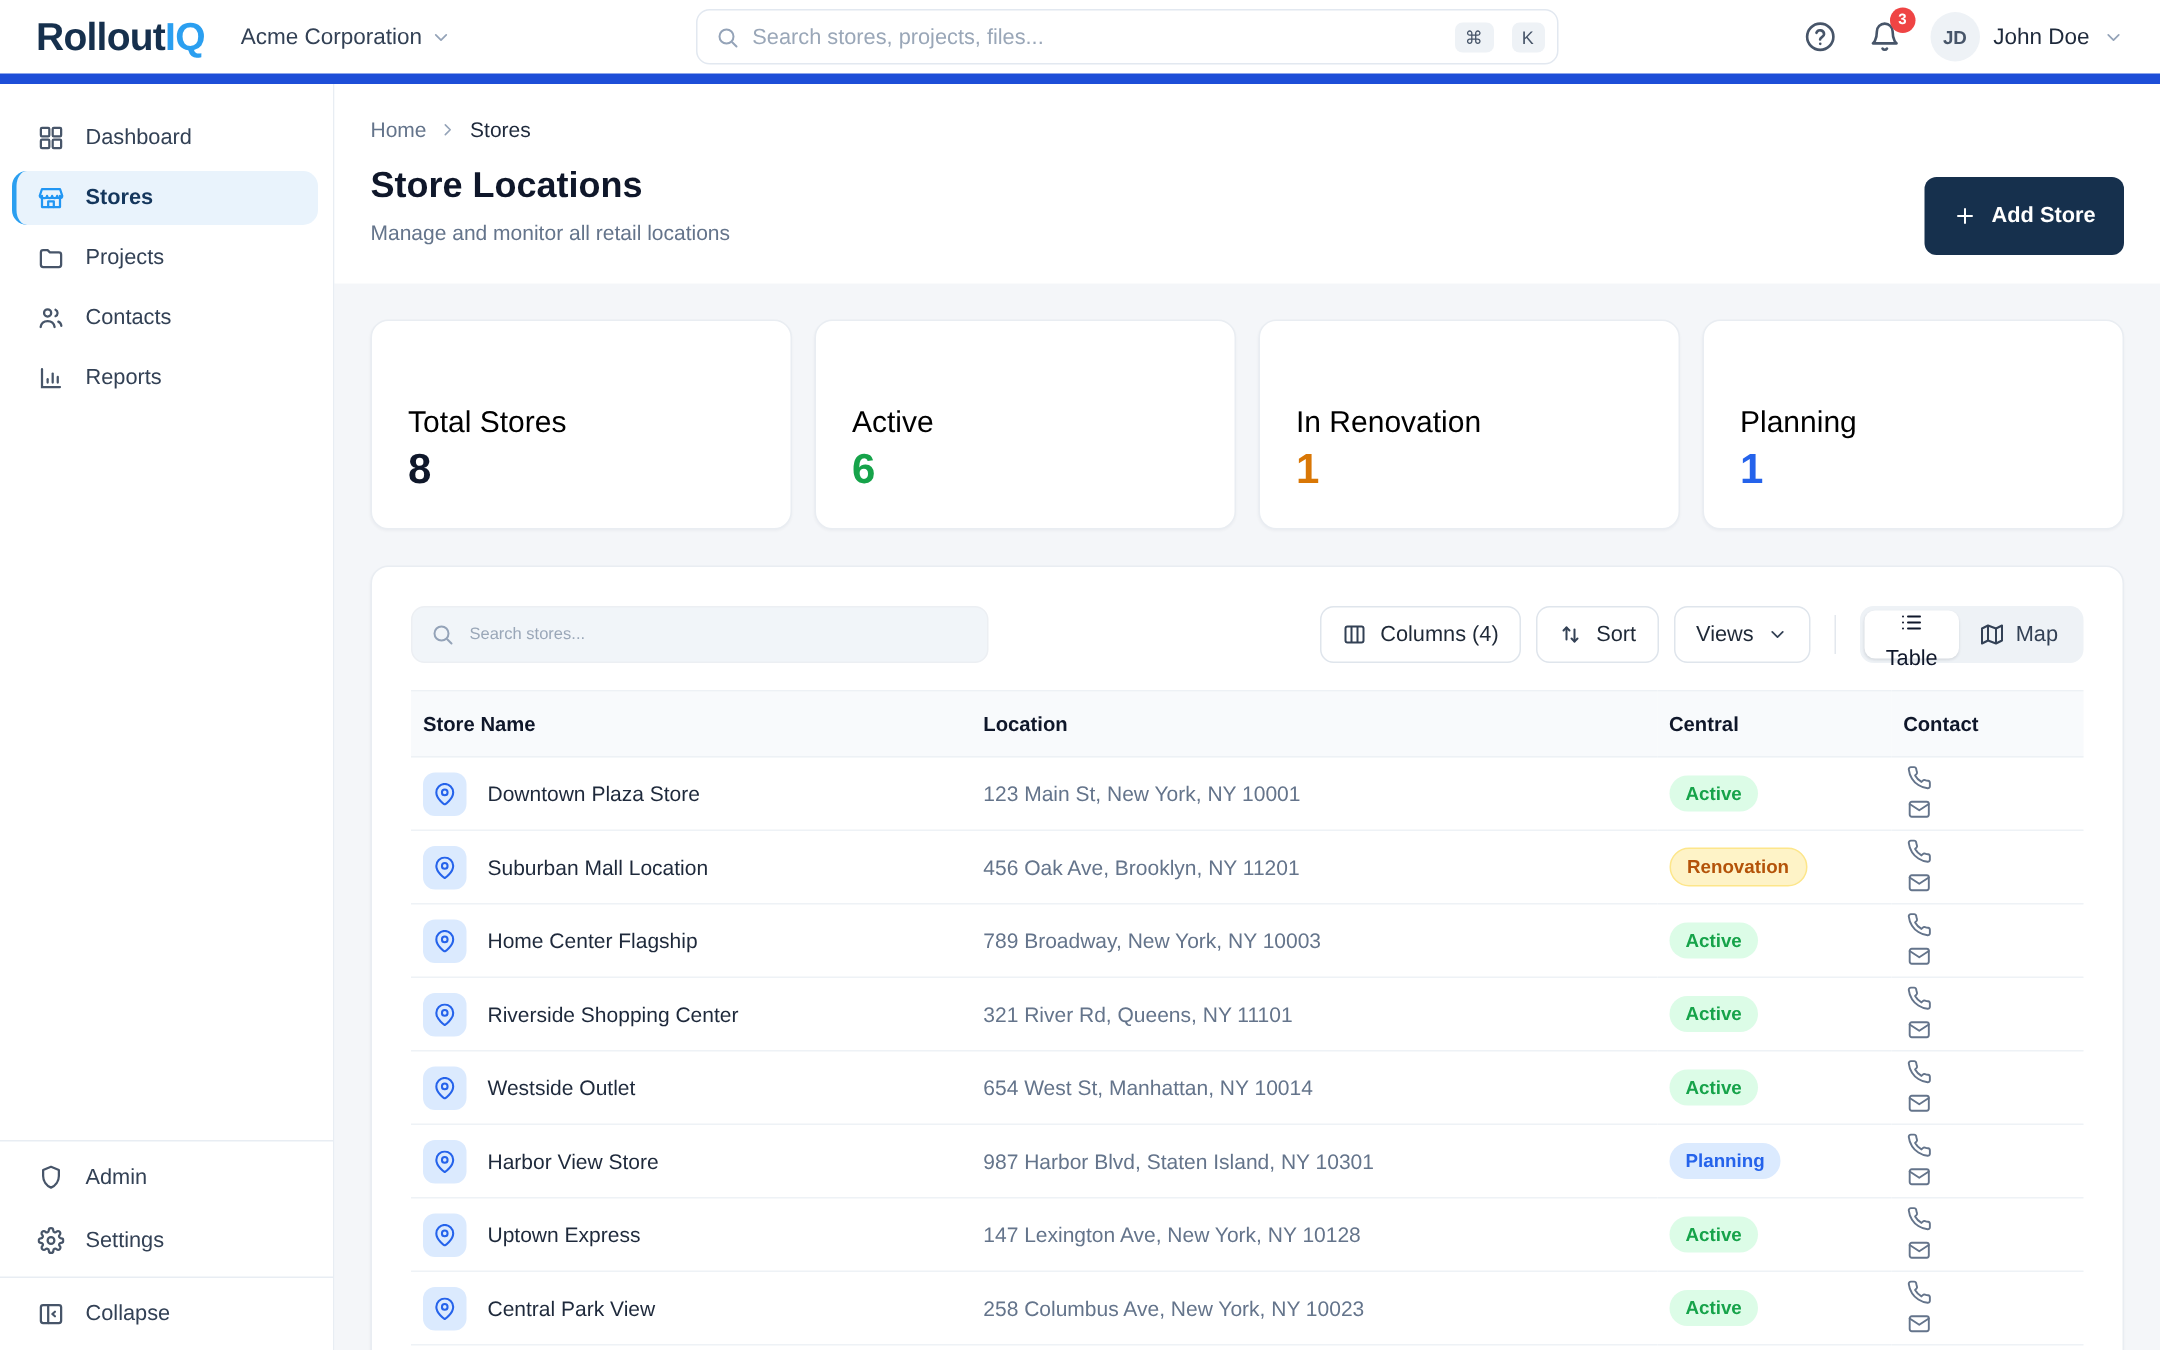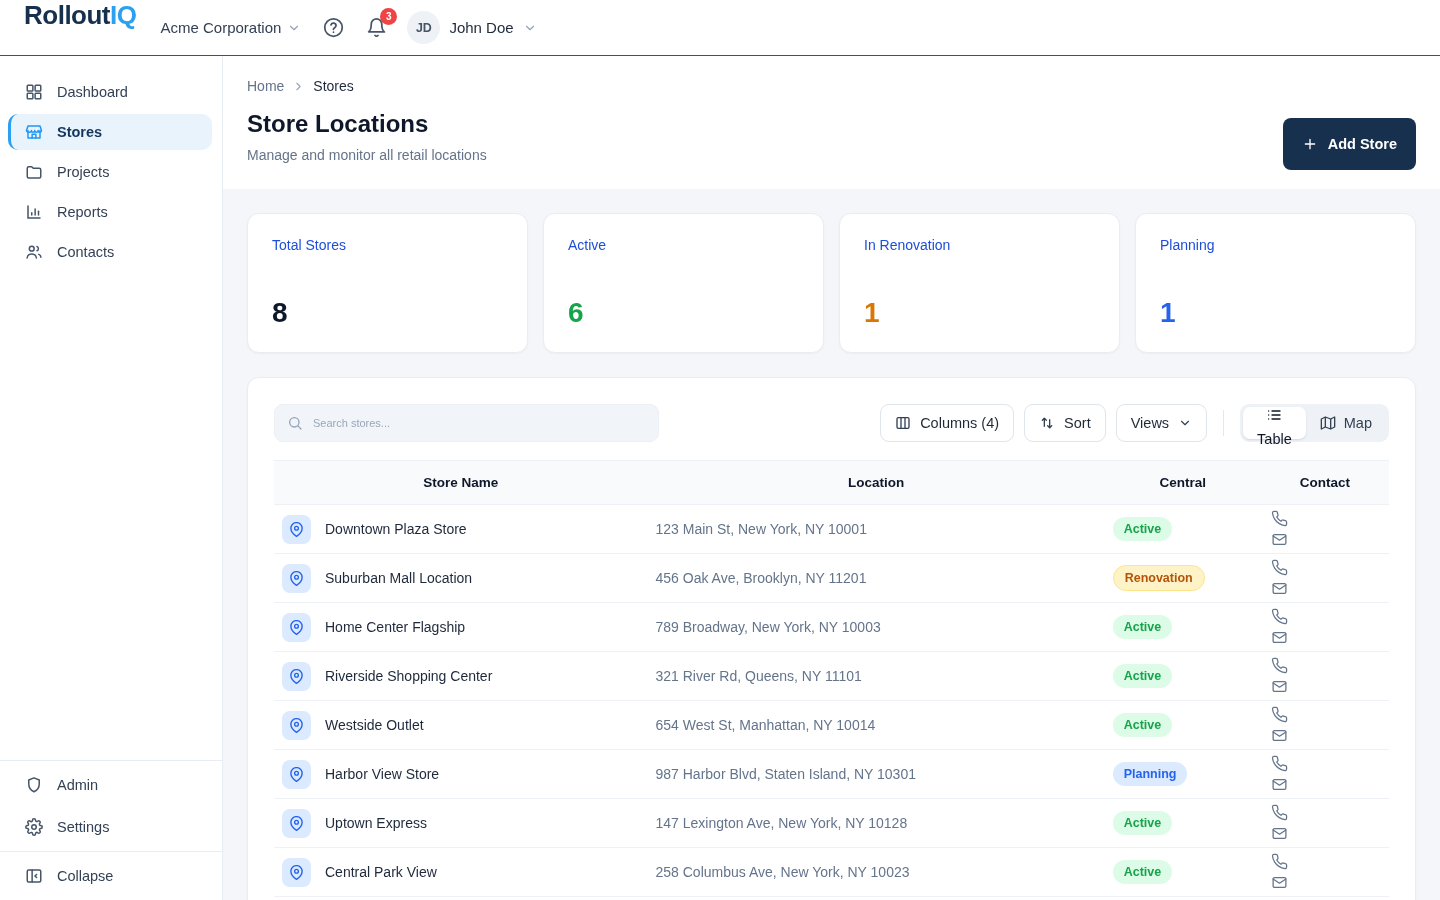--- a/index.html
+++ b/index.html
@@ -1,21 +1,21 @@
 <!DOCTYPE html>
 <html><head>
 <meta charset="utf-8">
 <style>
   * { margin:0; padding:0; box-sizing:border-box; }
   html,body { width:1440px; height:900px; overflow:hidden; }
   body { font-family:"Liberation Sans", sans-serif; background:#f4f6f9; color:#0f172a; }
 
   
-  .topbar { height:56px; background:#ffffff; border-bottom:1px solid #1d4ed8;
-    display:flex; padding:0 24px; gap:20px; }
+  .topbar { height:56px; background:#ffffff; border-bottom:7px solid #1d4ed8;
+    display:flex; align-items:center; padding:0 24px; gap:20px; }
   .logo { font-size:26px; font-weight:bold; letter-spacing:-0.5px; color:#16304d; white-space:nowrap; }
   .logo .accent { color:#2b9ff0; }
   .org-switch { display:flex; align-items:center; gap:6px; font-size:15px; color:#334155; cursor:pointer; margin-left:4px; }
   .chev { color:#94a3b8; display:flex; }
   .search-wrap { flex:1; display:flex; justify-content:center; }
   .global-search { width:575px; height:37px; background:#ffffff; border:1px solid #e2e8f0; border-radius:9px;
     display:flex; align-items:center; padding:0 8px 0 12px; gap:9px; color:#94a3b8; }
   .global-search input { flex:1; border:none; outline:none; font-size:14.5px; color:#334155; background:transparent; }
   .global-search input::placeholder { color:#9aa7b8; }
   .kbd { background:#eef2f6; border-radius:5px; font-size:12px; color:#475569; padding:3px 7px; margin-left:3px; }
@@ -53,21 +53,21 @@
   .page-sub { font-size:14px; color:#64748b; }
   .btn-primary { position:absolute; right:24px; top:62px; background:#16304d; color:#fff; border:none; border-radius:8px;
     height:52px; padding:0 19px; font-size:14.5px; font-weight:bold; display:flex; align-items:center; gap:10px; cursor:pointer;
     font-family:"Liberation Sans", sans-serif; }
 
   
   .content { flex:1; background:#f4f6f9; padding:24px; overflow:hidden; }
   .stats { display:grid; grid-template-columns:repeat(4,1fr); gap:15px; }
   .stat-card { background:#fff; border:1px solid #e9edf2; border-radius:12px; height:140px; padding:23px 24px;
     display:flex; flex-direction:column; box-shadow:0 1px 2px rgba(16,24,40,.04); }
-  .stat-label { font-size:14px; color:#1d4ed8; }
+  .stat-label { font-size:20px; color:#000000;margin-top:34px; }
   .stat-value { margin-top:auto; font-size:28px; font-weight:bold; }
 
   .panel { margin-top:24px; background:#fff; border:1px solid #e9edf2; border-radius:12px; padding:26px;
     box-shadow:0 1px 2px rgba(16,24,40,.04); }
   .panel-toolbar { display:flex; align-items:center; }
   .table-search { width:385px; height:38px; background:#f1f5f9; border:1px solid #eceff3; border-radius:9px;
     display:flex; align-items:center; gap:10px; padding:0 12px; color:#94a3b8; }
   .table-search input { flex:1; border:none; outline:none; background:transparent; font-size:11px; color:#334155; }
   .table-search input::placeholder { color:#9aa7b8; }
   .toolbar-right { margin-left:auto; display:flex; align-items:center; gap:10px; }
@@ -75,21 +75,21 @@
     display:flex; align-items:center; gap:9px; font-size:14.5px; color:#1f2937; cursor:pointer;
     font-family:"Liberation Sans", sans-serif; }
   .tbtn svg { color:#334155; }
   .toolbar-div { width:1px; height:26px; background:#e3e8ee; margin:0 6px; }
   .segmented { background:#eef2f6; border-radius:9px; padding:3px; display:flex; }
   .seg { height:32px; border:none; background:transparent; border-radius:7px; padding:0 14px; display:flex; align-items:center;
     gap:8px; font-size:14.5px; color:#334155; cursor:pointer; font-family:"Liberation Sans", sans-serif; }
   .seg.active { background:#fff; box-shadow:0 1px 2px rgba(16,24,40,.12); color:#0f172a;flex-direction:column; }
 
   table { width:100%; border-collapse:collapse; margin-top:18px; }
-  thead th { background:#f8fafc; text-align:center; font-size:13.5px; font-weight:bold; color:#0f172a;
+  thead th { background:#f8fafc; text-align:left; font-size:13.5px; font-weight:bold; color:#0f172a;
     padding:14px 8px; border-top:1px solid #edf1f5; border-bottom:1px solid #edf1f5; }
   thead th:first-child { padding-left:8px; width:33.5%; }
   th.col-location { width:41%; }
   th.col-status { width:14%; }
   th.col-contact { width:11.5%; }
   tbody td { border-bottom:1px solid #eef2f6; padding:0 8px; height:49px; font-size:14px; vertical-align:middle; }
   .name-cell { display:flex; align-items:center; gap:14px; }
   .pin-box { width:29px; height:29px; border-radius:8px; background:#dbeafe; display:flex; align-items:center; justify-content:center; color:#2563eb; flex:0 0 auto; }
   .store-name { color:#1e293b; font-weight:normal; font-size:14px; }
   .td-loc { color:#64748b; }
@@ -108,20 +108,33 @@
     <span>Rollout</span><span class="accent">IQ</span>
   </div>
   <div class="org-switch">
     <span>Acme Corporation</span>
     <span class="chev">
       <svg width="14" height="14" viewBox="0 0 24 24" fill="none" stroke="currentColor" stroke-width="2" stroke-linecap="round" stroke-linejoin="round">
           <path d="M6 9l6 6 6-6"></path>
         </svg>
     </span>
   </div>
+  <div class="search-wrap">
+    <div class="global-search">
+      <span style="display:flex">
+        <svg width="16" height="16" viewBox="0 0 24 24" fill="none" stroke="currentColor" stroke-width="2" stroke-linecap="round">
+            <circle cx="11" cy="11" r="7"></circle>
+            <line x1="16.7" y1="16.7" x2="21" y2="21"></line>
+          </svg>
+      </span>
+      <input type="text" placeholder="Search stores, projects, files..." style="">
+      <span class="kbd">⌘</span>
+      <span class="kbd">K</span>
+    </div>
+  </div>
   <div class="top-right">
     <button class="icon-plain">
       <svg width="21" height="21" viewBox="0 0 24 24" fill="none" stroke="currentColor" stroke-width="2" stroke-linecap="round">
           <circle cx="12" cy="12" r="10"></circle>
           <path d="M9.1 9a3 3 0 0 1 5.8 1c0 2-3 2.4-3 4"></path>
           <line x1="12" y1="17.3" x2="12" y2="17.4"></line>
         </svg>
     </button>
     <div class="bell-wrap">
       <button class="icon-plain">
@@ -171,39 +184,39 @@
     <div class="nav-item">
       <span style="display:flex">
         <svg width="18" height="18" viewBox="0 0 24 24" fill="none" stroke="currentColor" stroke-width="2" stroke-linejoin="round">
             <path d="M3 7a2 2 0 0 1 2-2h4l2 2h8a2 2 0 0 1 2 2v9a2 2 0 0 1-2 2H5a2 2 0 0 1-2-2z"></path>
           </svg>
       </span>
       <span>Projects</span>
     </div>
     <div class="nav-item">
       <span style="display:flex">
+        <svg width="18" height="18" viewBox="0 0 24 24" fill="none" stroke="currentColor" stroke-width="2" stroke-linecap="round" stroke-linejoin="round">
+            <circle cx="9" cy="7.5" r="3.2"></circle>
+            <path d="M2.8 20c.5-3.4 3-5.3 6.2-5.3s5.7 1.9 6.2 5.3"></path>
+            <path d="M16 4.6a3.2 3.2 0 0 1 0 5.8"></path>
+            <path d="M18.5 15.2c1.6.7 2.5 2 2.7 3.8"></path>
+          </svg>
+      </span>
+      <span>Contacts</span>
+    </div>
+    <div class="nav-item">
+      <span style="display:flex">
         <svg width="18" height="18" viewBox="0 0 24 24" fill="none" stroke="currentColor" stroke-width="2" stroke-linecap="round">
             <path d="M4 4v16h16"></path>
             <path d="M9 16v-3"></path>
             <path d="M13.5 16V8"></path>
             <path d="M18 16v-5"></path>
           </svg>
       </span>
       <span>Reports</span>
-    </div>
-    <div class="nav-item">
-      <span style="display:flex">
-        <svg width="18" height="18" viewBox="0 0 24 24" fill="none" stroke="currentColor" stroke-width="2" stroke-linecap="round" stroke-linejoin="round">
-            <circle cx="9" cy="7.5" r="3.2"></circle>
-            <path d="M2.8 20c.5-3.4 3-5.3 6.2-5.3s5.7 1.9 6.2 5.3"></path>
-            <path d="M16 4.6a3.2 3.2 0 0 1 0 5.8"></path>
-            <path d="M18.5 15.2c1.6.7 2.5 2 2.7 3.8"></path>
-          </svg>
-      </span>
-      <span>Contacts</span>
     </div>
 
     <div class="side-bottom">
       <div class="side-div"></div>
       <div class="nav-item">
         <span style="display:flex">
           <svg width="18" height="18" viewBox="0 0 24 24" fill="none" stroke="currentColor" stroke-width="2" stroke-linejoin="round">
               <path d="M12 2.5l7 2.8v5.4c0 4.6-3 8.6-7 10.3-4-1.7-7-5.7-7-10.3V5.3z"></path>
             </svg>
         </span>

